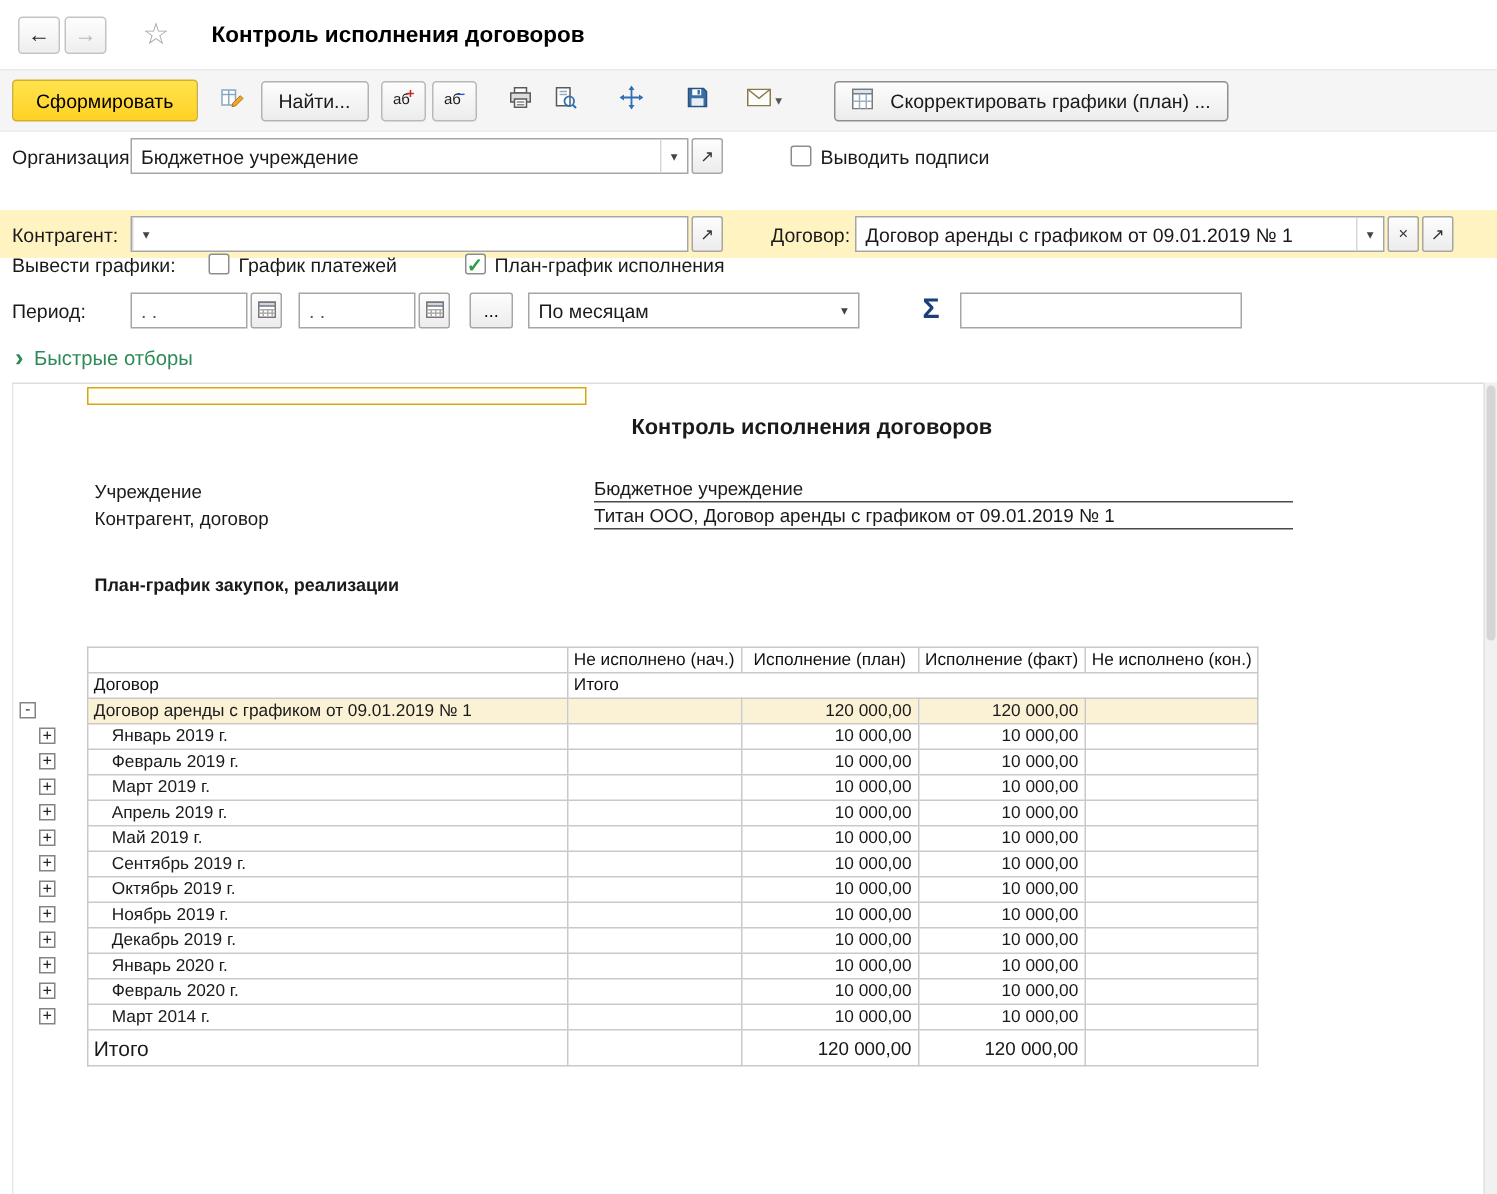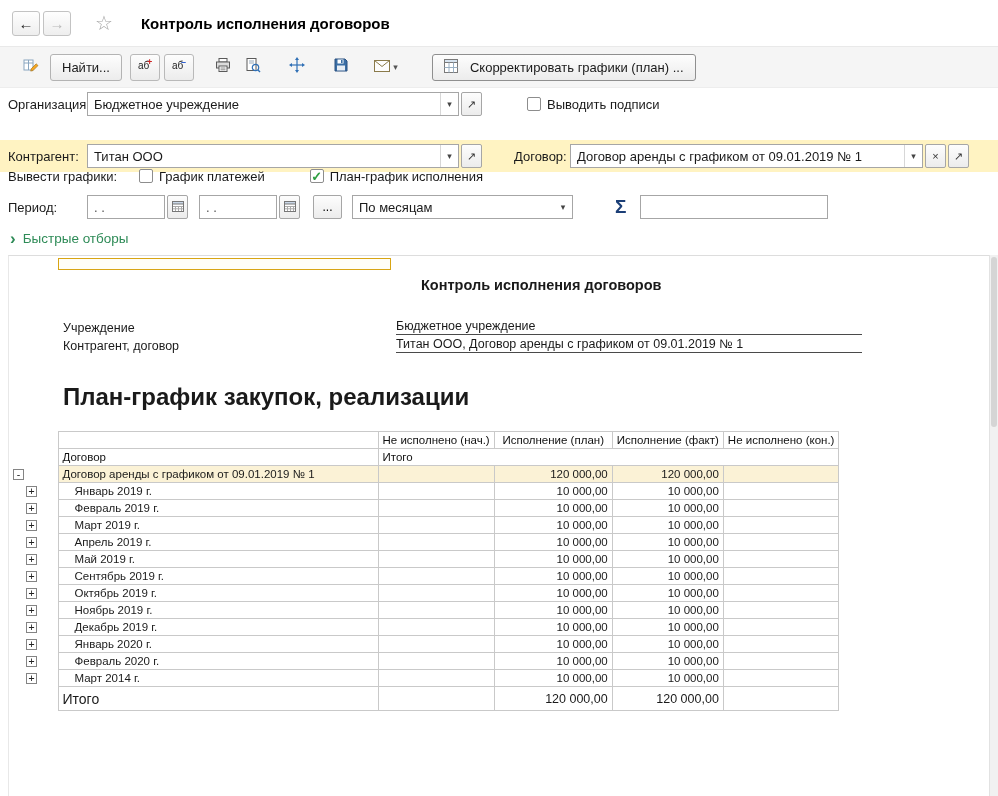--- a/index.html
+++ b/index.html
@@ -68,21 +68,21 @@
   
   .report { position:absolute; top:255px; left:8px; right:9px; bottom:0; background:#fff;
             border-top:1px solid #ddd; border-left:1px solid #e8e8e8; }
   .sel-rect { position:absolute; left:49px; top:2px; width:333px; height:12px;
               border:1px solid #d8a514; background:#fffef7; }
   .report-title { position:absolute; top:21px; left:412px; font-size:14.5px; font-weight:bold; }
   .meta { position:absolute; top:61px; left:54px; font-size:12.5px; }
   .meta-row { display:flex; height:18px; align-items:flex-end; }
   .meta-label { width:333px; }
   .meta-value { width:466px; border-bottom:1px solid #4a4a4a; padding-bottom:1px; white-space:nowrap; }
-  .section-title { position:absolute; top:127px; left:54px; font-size:24px; font-weight:bold; }
+  .section-title { position:absolute; top:127px; left:54px; font-size:12px; font-weight:bold; }
 
   table.rep { position:absolute; top:175px; left:0; border-collapse:collapse; table-layout:fixed; }
   table.rep td, table.rep th { border:1px solid #c9c9c9; font-size:11.5px; font-weight:normal;
                                padding:0 4px; height:17px; overflow:hidden; white-space:nowrap; }
   table.rep .g { border:none; background:#fff !important; padding:0; }
   th.h-contract, th.h-total { text-align:left; font-size:13px; height:30px; padding-left:6px;
                               vertical-align:middle; color:#111; }
   th.h-sub { text-align:center; vertical-align:middle; font-size:12.5px; height:64px;
              white-space:normal; line-height:1.3; color:#111; }
   td.c-num { text-align:right; }
@@ -107,20 +107,21 @@
 <div class="app">
 
   <div class="titlebar">
     <div class="nav-btn back">←</div>
     <div class="nav-btn fwd">→</div>
     <div class="star">☆</div>
     <div class="page-title">Контроль исполнения договоров</div>
   </div>
 
   <div class="toolbar">
+    <button class="btn-generate">Сформировать</button>
     <span class="sep8"></span>
     <div class="tool flat">
       <span>
         <svg width="16" height="16" viewBox="0 0 16 16">
             <rect x="1" y="3" width="9" height="10" fill="#fff" stroke="#8aa6c0"></rect>
             <path d="M1 6h9M5.5 3v10" stroke="#8aa6c0" fill="none"></path>
             <path d="M8.2 11.8l5-5 1.8 1.8-5 5-2.3.5z" fill="#f5a623" stroke="#9c6b13" stroke-width="0.6"></path>
           </svg>
       </span>
     </div>
@@ -225,21 +226,20 @@
     <span style="width:26px;"></span>
     <span class="cb">
       <span class="box"></span>
       <span>Выводить подписи</span>
     </span>
   </div>
 
   <div class="frow row-cp">
     <span class="flabel" style="width:87px;">Контрагент:</span>
     <div class="field" style="width:372px;">
-      <span class="val">Титан ООО</span>
       <span class="dd">▾</span>
     </div>
     <span class="mini">↗</span>
     <span class="flabel" style="margin-left:24px; width:64px;">Договор:</span>
     <div class="field" style="width:353px;">
       <span class="val">Договор аренды с графиком от 09.01.2019 № 1</span>
       <span class="dd">▾</span>
     </div>
     <span class="mini">×</span>
     <span class="mini">↗</span>

